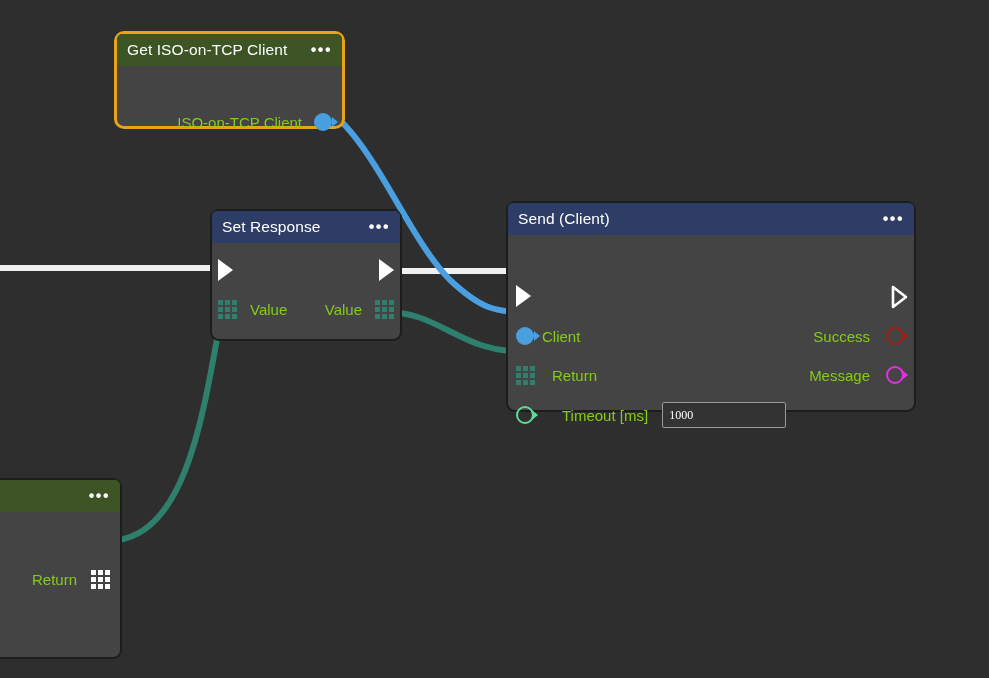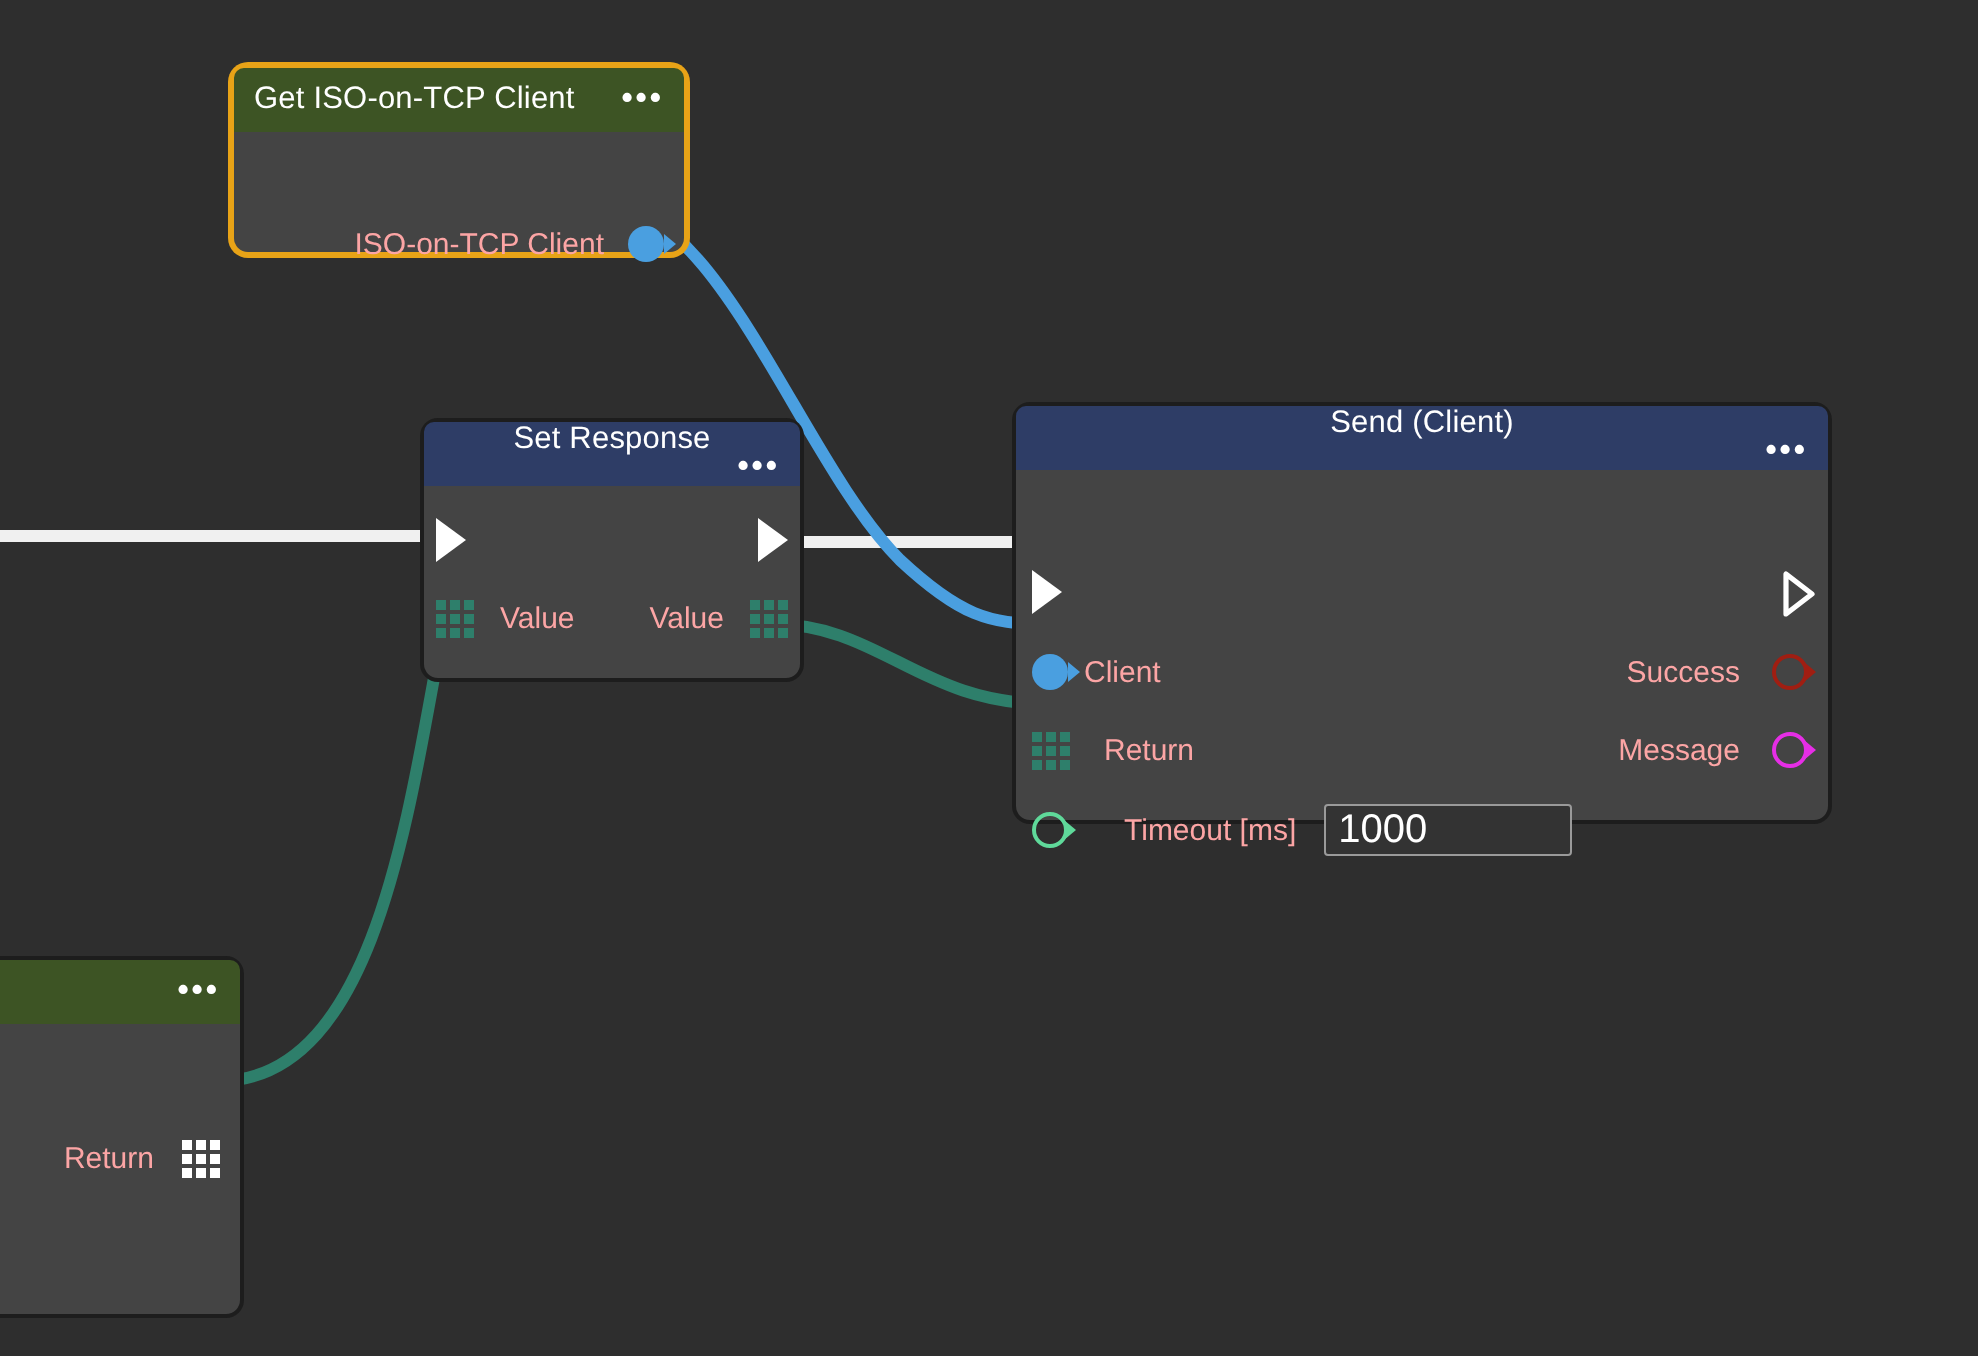--- a/index.html
+++ b/index.html
@@ -39,21 +39,21 @@
     box-shadow: 0 0 0 3px #e8a317;
   }
   .node-header {
     height: 32px;
     border-radius: 5px 5px 0 0;
     display: flex;
     align-items: center;
     padding: 0 10px;
     box-sizing: border-box;
   }
-  .node-header.blue  { background: #2e3d66; flex-direction: column; }
+  .node-header.blue  { background: #2e3d66; }
   .node-header.green { background: #3d5424; }
   .node-title {
     color: #ffffff;
     font-size: 15.5px;
     letter-spacing: .1px;
     white-space: nowrap;
   }
   .node-dots {
     color: #ffffff;
     font-size: 16px;
@@ -68,21 +68,21 @@
   }
 
   
   .row {
     position: absolute;
     display: flex;
     align-items: center;
     height: 26px;
   }
   .pin-label {
-    color: #fca5a5;
+    color: #84cc16;
     font-size: 15px;
     white-space: nowrap;
   }
 
   
   .exec {
     width: 0; height: 0;
     border-top: 11px solid transparent;
     border-bottom: 11px solid transparent;
     border-left: 15px solid #ffffff;
@@ -129,22 +129,22 @@
   }
   .grid-pin i { display: block; background: #2e7f6b; }
   .grid-pin.light i { background: #ffffff; }
 
   
   .field {
     background: #333333;
     border: 1px solid #9a9a9a;
     border-radius: 2px;
     color: #ffffff;
-    font-size: 20px;
-    font-family: Liberation Sans, sans-serif;
+    font-size: 12px;
+    font-family: Liberation Serif, serif;
     padding: 3px 6px;
     box-sizing: border-box;
     outline: none;
   }
 </style>
 </head>
 <body>
 
 <div id="canvas">
 

